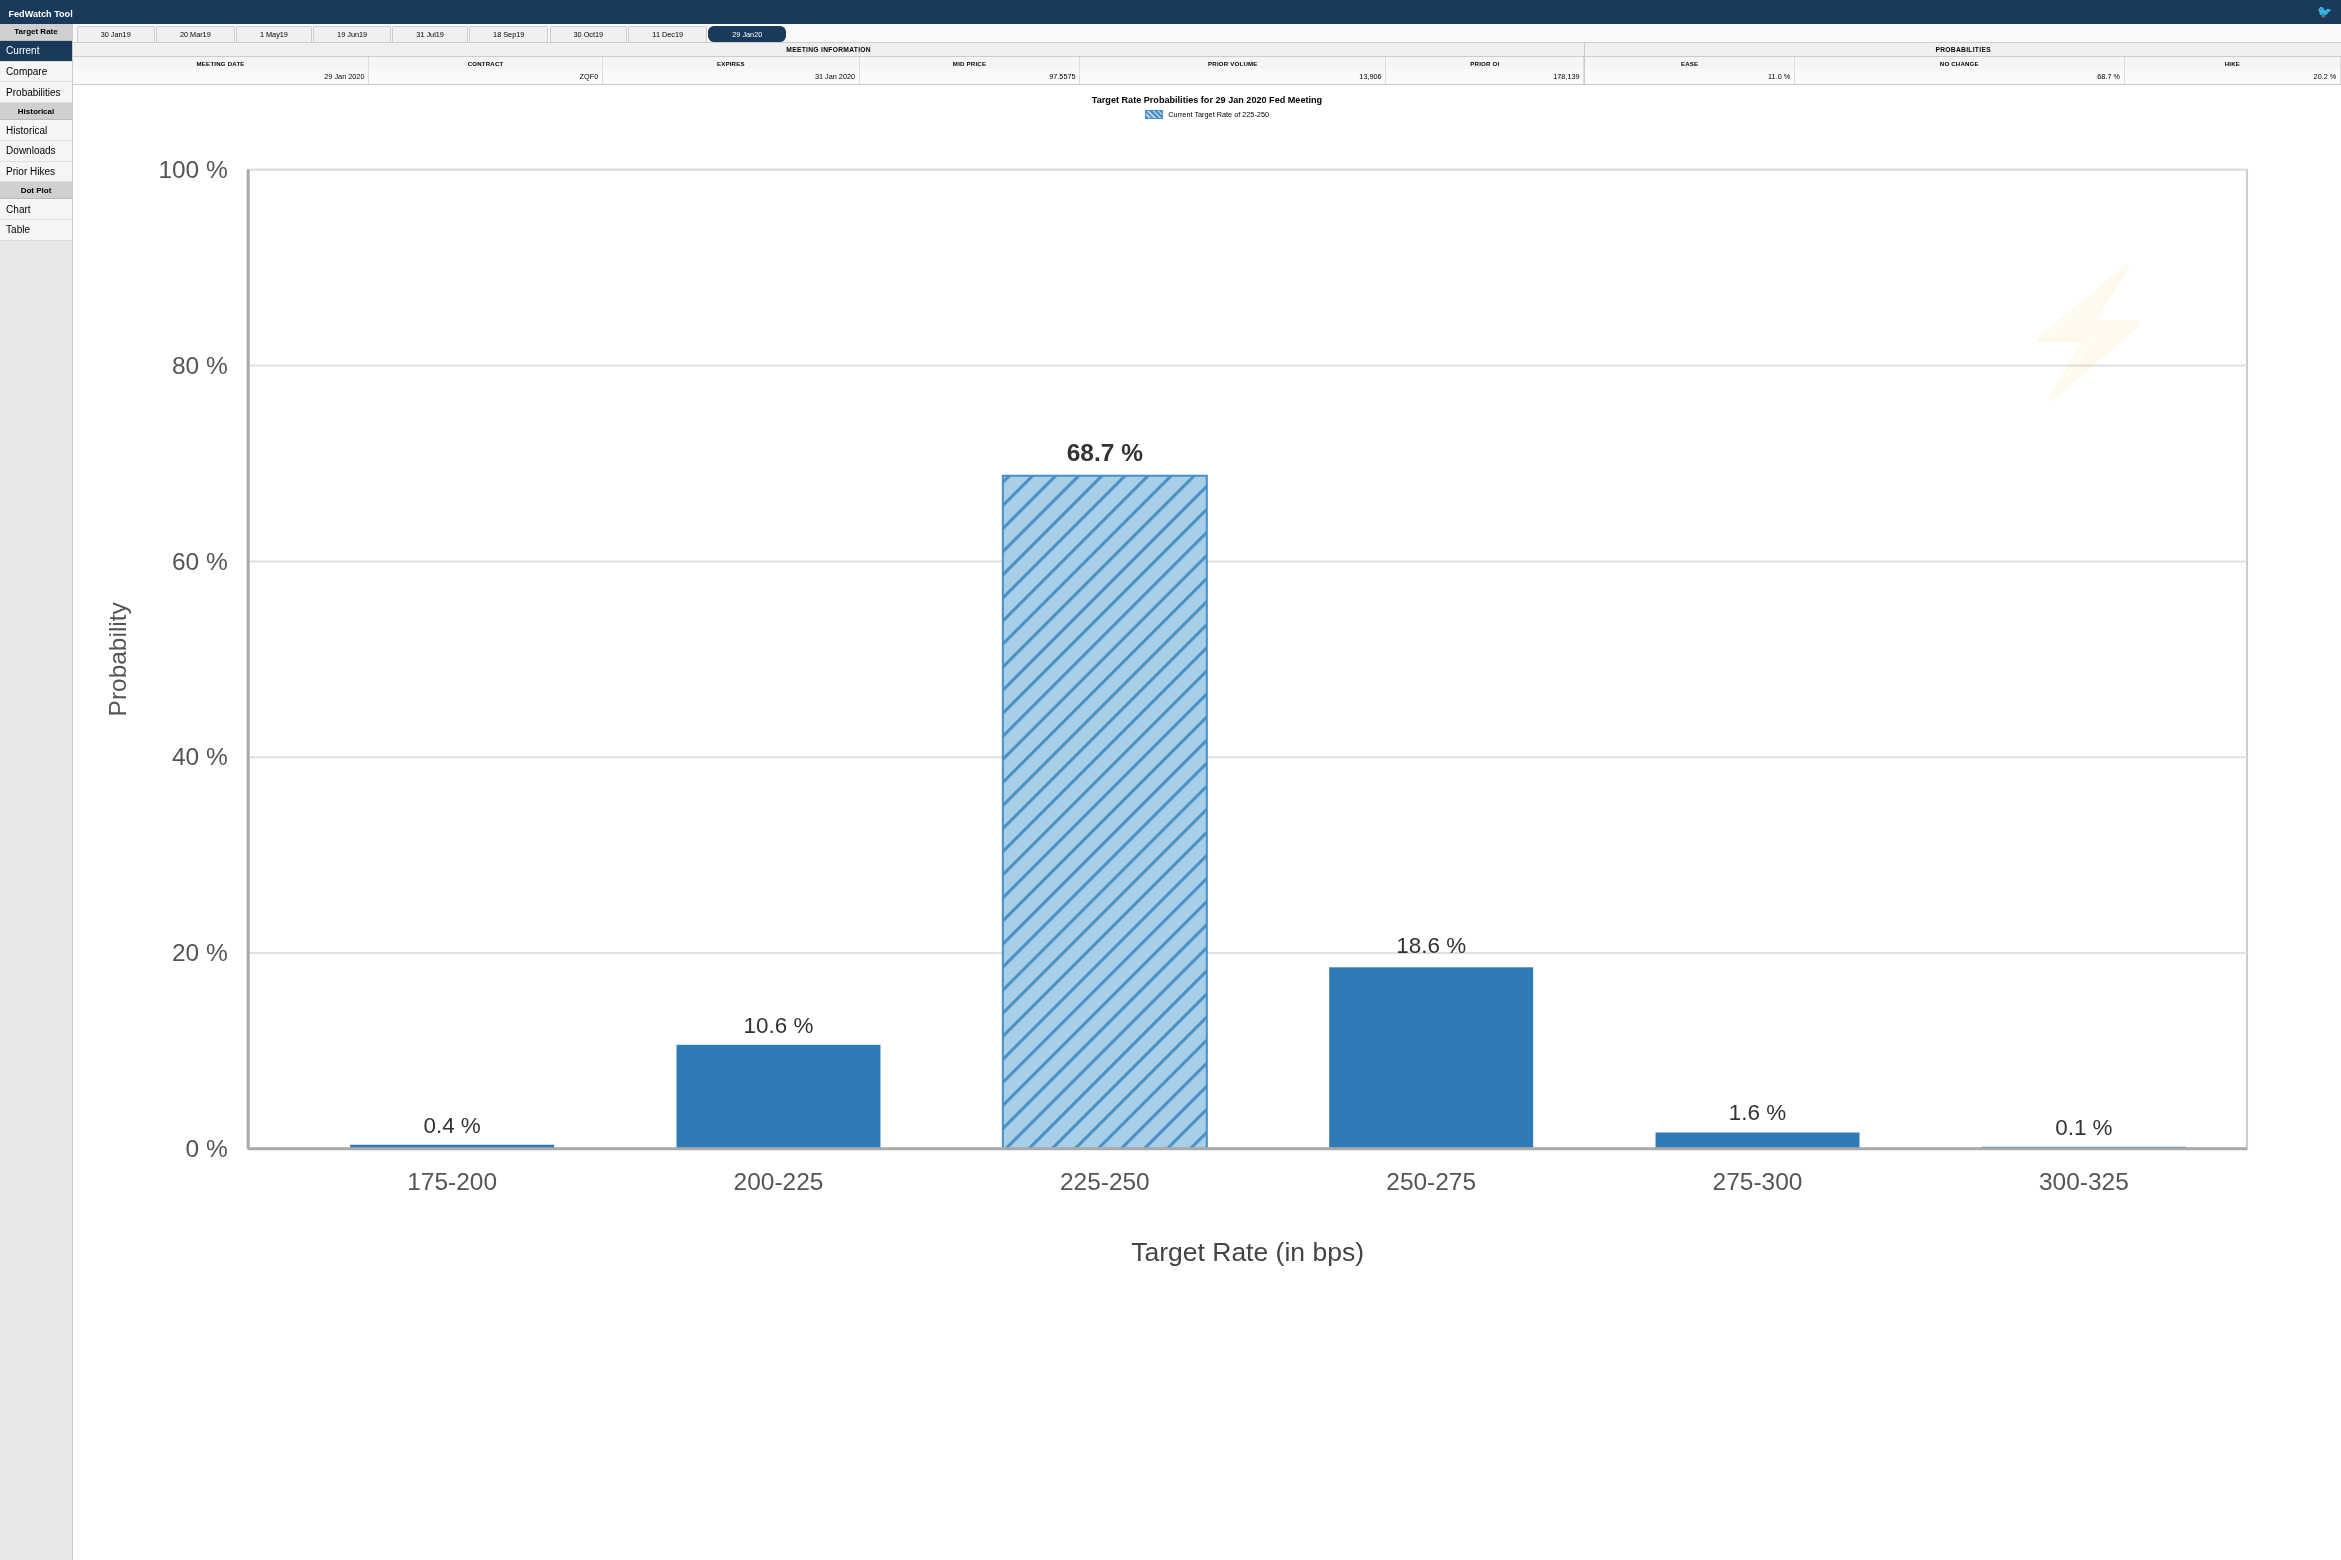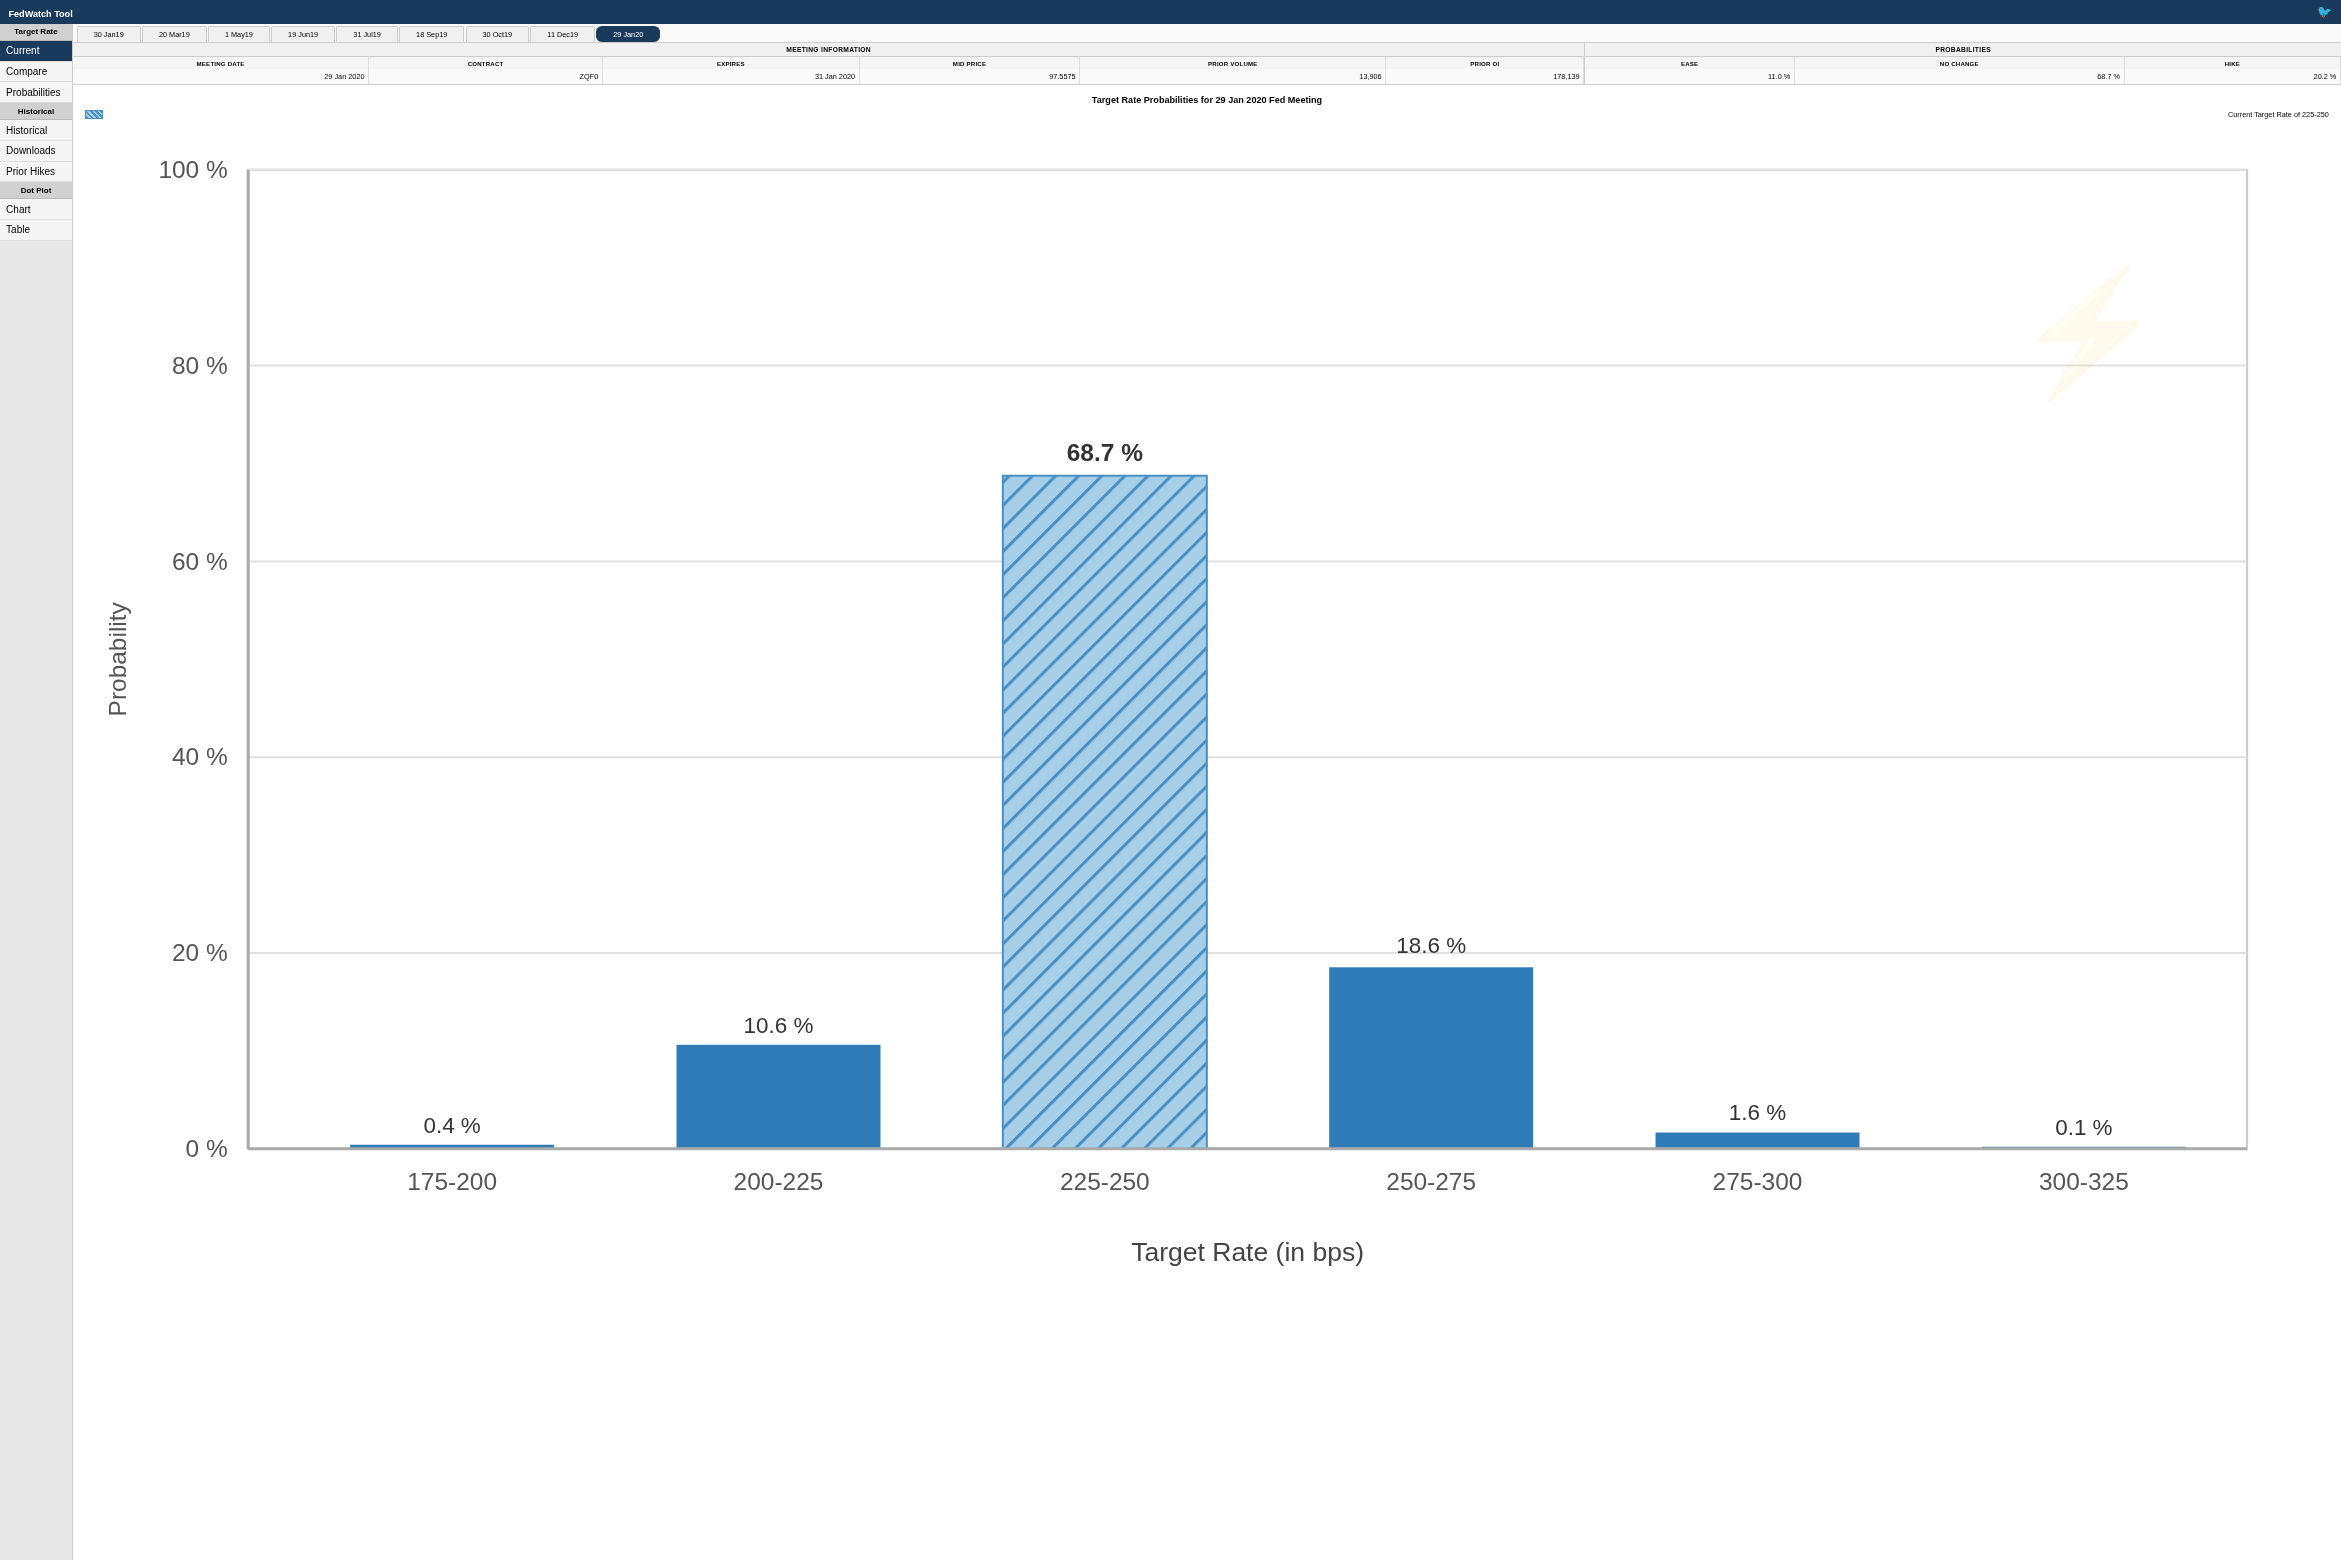--- a/index.html
+++ b/index.html
@@ -53,21 +53,21 @@
 
     
     .date-tabs {
       display: flex;
       border-bottom: 1.2px solid #ccc;
       background: #f9f9f9;
       padding: 2.4px 3.7px 0 3.7px;
       flex-wrap: wrap;
     }
     .date-tab {
-      padding: 3px 16px;
+      padding: 3px 23px;
       margin-right: 1.2px;
       border: 0.6px solid #ccc;
       border-bottom: none;
       background: #f0f0f0;
       cursor: pointer;
       font-size: 7.3px;
       border-radius: 1.8px 1.8px 0 0;
     }
     .date-tab.active {
       background: #1a3a5c;
@@ -115,21 +115,21 @@
     
     .chart-area { padding: 9.8px 12.2px; }
     .chart-title {
       text-align: center;
       font-size: 9.1px;
       font-weight: bold;
       margin-bottom: 4.9px;
     }
     .chart-legend {
       display: flex;
-      justify-content: space-between;
+      justify-content: center;
       align-items: center;
       margin-bottom: 9.8px;
       font-size: 7.3px;
     }
     .legend-box {
       width: 18.3px;
       height: 9.8px;
       margin-right: 4.9px;
       background: repeating-linear-gradient(
         45deg,

